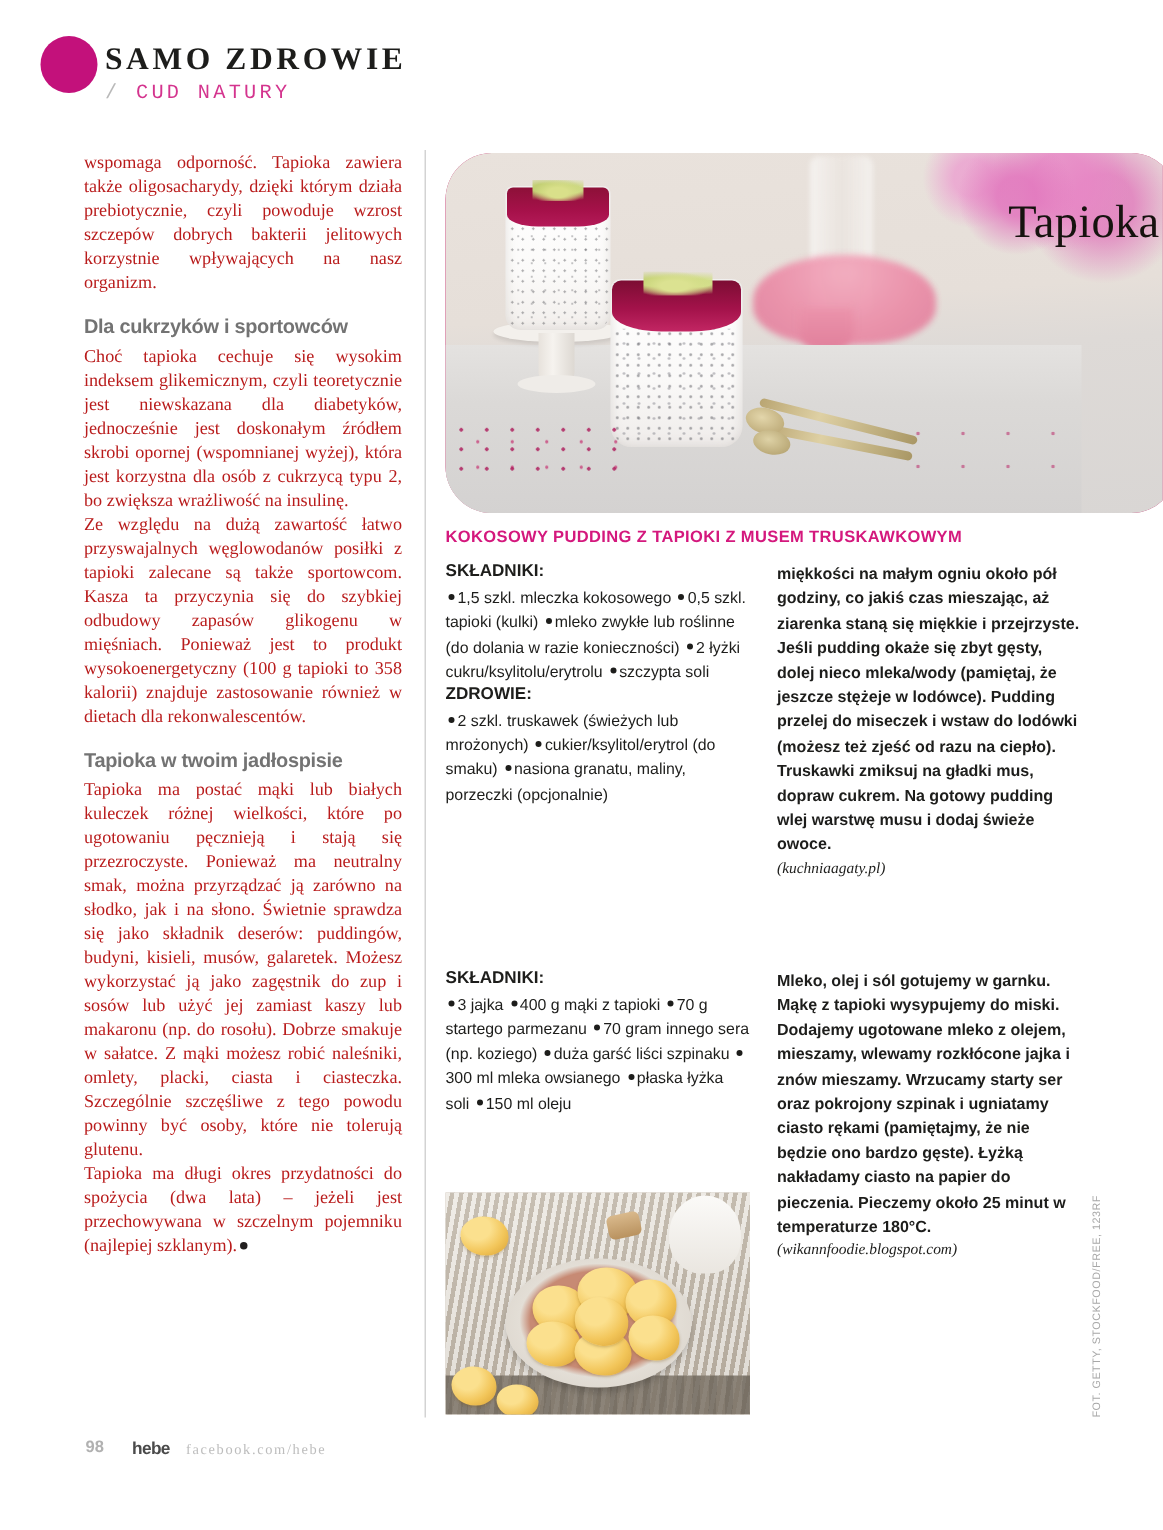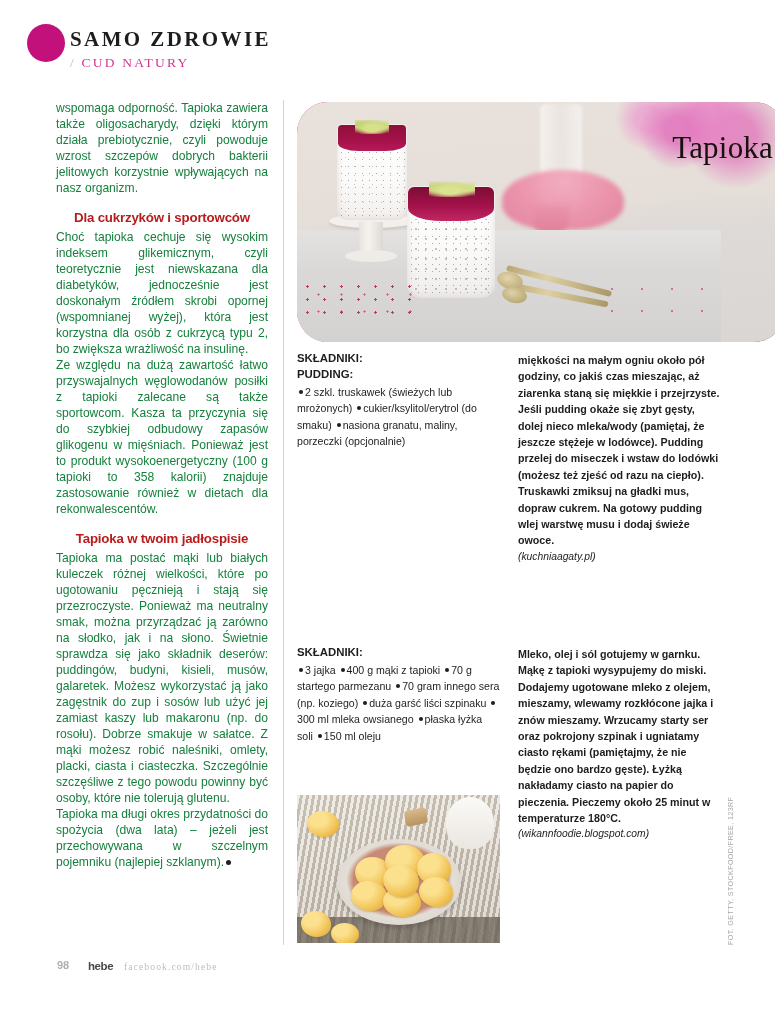--- a/index.html
+++ b/index.html
@@ -32,51 +32,50 @@
     font-family: "Liberation Serif", serif;
     font-size: 21px;
     font-weight: bold;
     letter-spacing: 2.4px;
     color: #1d1d1b;
     white-space: nowrap;
   }
   .masthead-sub {
     position: absolute;
     left: 70px; top: 55px;
-    font-family: Liberation Serif, serif;
+    font-family: Liberation Mono, monospace;
     font-size: 13.5px;
     letter-spacing: 2.2px;
     color: #d4348e;
     white-space: nowrap;
   }
   .masthead-sub .slash { color: #b9b9b9; }
 
   
   .left-col {
     position: absolute;
     left: 56px; top: 100px;
     width: 212px;
   }
   .body-p {
-    font-family: Liberation Sans, sans-serif;
+    font-family: Liberation Serif, serif;
     font-size: 12.1px;
     line-height: 16.0px;
     text-align: justify;
     text-justify: inter-word;
     margin: 0 0 0 0;
-    color: #15803d;
+    color: #b91c1c;
     hyphens: manual;
   }
   .body-p + .body-p { margin-top: 0px; }
   .sub-head {
     font-family: "Liberation Sans", sans-serif;
     font-size: 13.3px;
     font-weight: bold;
-    color: #b91c1c;
-    text-align: center;
+    color: #737373;
     margin: 14px 0 4px 0;
     letter-spacing: -0.2px;
   }
   .endmark {
     display: inline-block;
     width: 5px; height: 5px;
     background: #221f1f;
     border-radius: 50%;
     vertical-align: 1px;
     margin-left: 2px;
@@ -305,21 +304,21 @@
   }
   .steps {
     font-family: "Liberation Sans", sans-serif;
     font-size: 10.7px;
     font-weight: bold;
     line-height: 16.4px;
     color: #1d1d1b;
     margin: 0;
   }
   .source {
-    font-family: Liberation Sans, sans-serif;
+    font-family: Liberation Serif, serif;
     font-size: 10.3px;
     font-style: italic;
     color: #1d1d1b;
     margin-top: 2px;
   }
 
   
   .photo2 {
     position: absolute;
     left: 297px; top: 795px;
@@ -463,24 +462,26 @@
 
   <div class="crumbs"></div>
   <div class="crumbs2"></div>
 
   <div class="hero-title">
     <span>Tapioka</span>
   </div>
 </div>
 
 <div class="recipe" id="recipe1">
+  <div class="recipe-title">KOKOSOWY PUDDING Z TAPIOKI Z MUSEM TRUSKAWKOWYM</div>
   <div class="recipe-cols">
     <div class="rcol">
       <p class="ing-head">SKŁADNIKI:</p>
-      <p class="ing-head">PUDDING:</p>
+      <p class="ing-body bullets"><span class="b"></span>1,5 szkl. mleczka kokosowego <span class="b"></span>0,5 szkl. tapioki (kulki) <span class="b"></span>mleko zwykłe lub roślinne (do dolania w razie konieczności) <span class="b"></span>2 łyżki cukru/ksylitolu/erytrolu <span class="b"></span>szczypta soli</p>
+      <p class="ing-head">ZDROWIE:</p>
       <p class="ing-body bullets"><span class="b"></span>2 szkl. truskawek (świeżych lub mrożonych) <span class="b"></span>cukier/ksylitol/erytrol (do smaku) <span class="b"></span>nasiona granatu, maliny, porzeczki (opcjonalnie)</p>
     </div>
     <div class="rcol">
       <p class="steps">miękkości na małym ogniu około pół godziny, co jakiś czas mieszając, aż ziarenka staną się miękkie i przejrzyste. Jeśli pudding okaże się zbyt gęsty, dolej nieco mleka/wody (pamiętaj, że jeszcze stężeje w lodówce). Pudding przelej do miseczek i wstaw do lodówki (możesz też zjeść od razu na ciepło). Truskawki zmiksuj na gładki mus, dopraw cukrem. Na gotowy pudding wlej warstwę musu i dodaj świeże owoce.</p>
       <p class="source">(kuchniaagaty.pl)</p>
     </div>
   </div>
 </div>
 
 <div class="recipe" id="recipe2">

